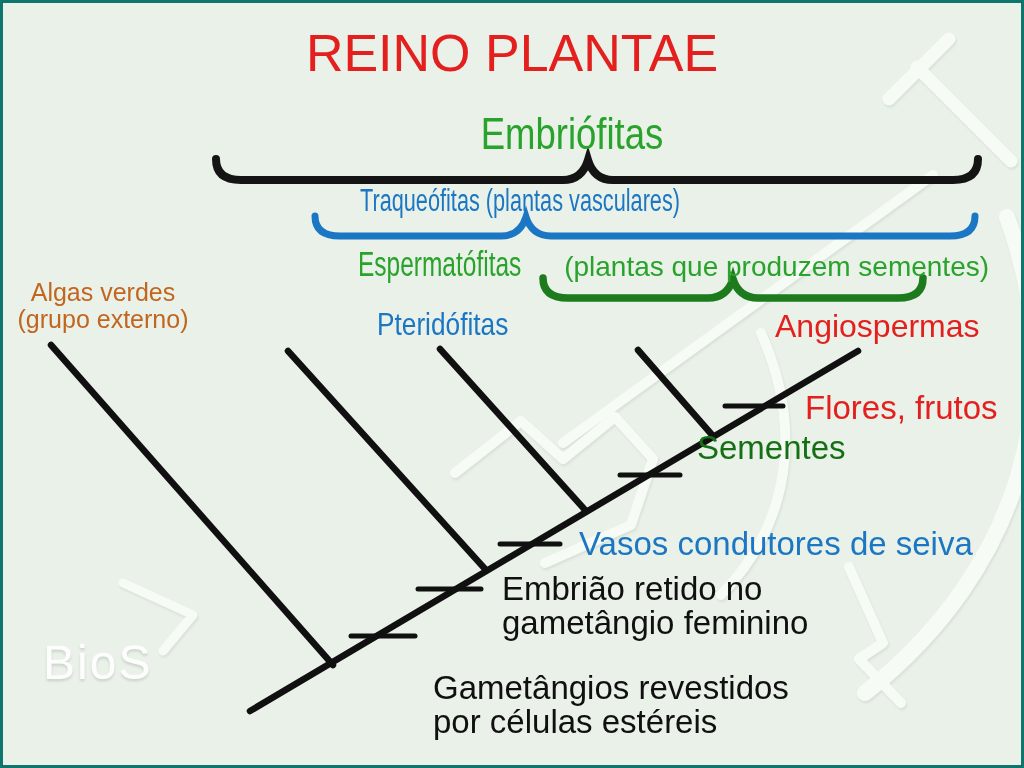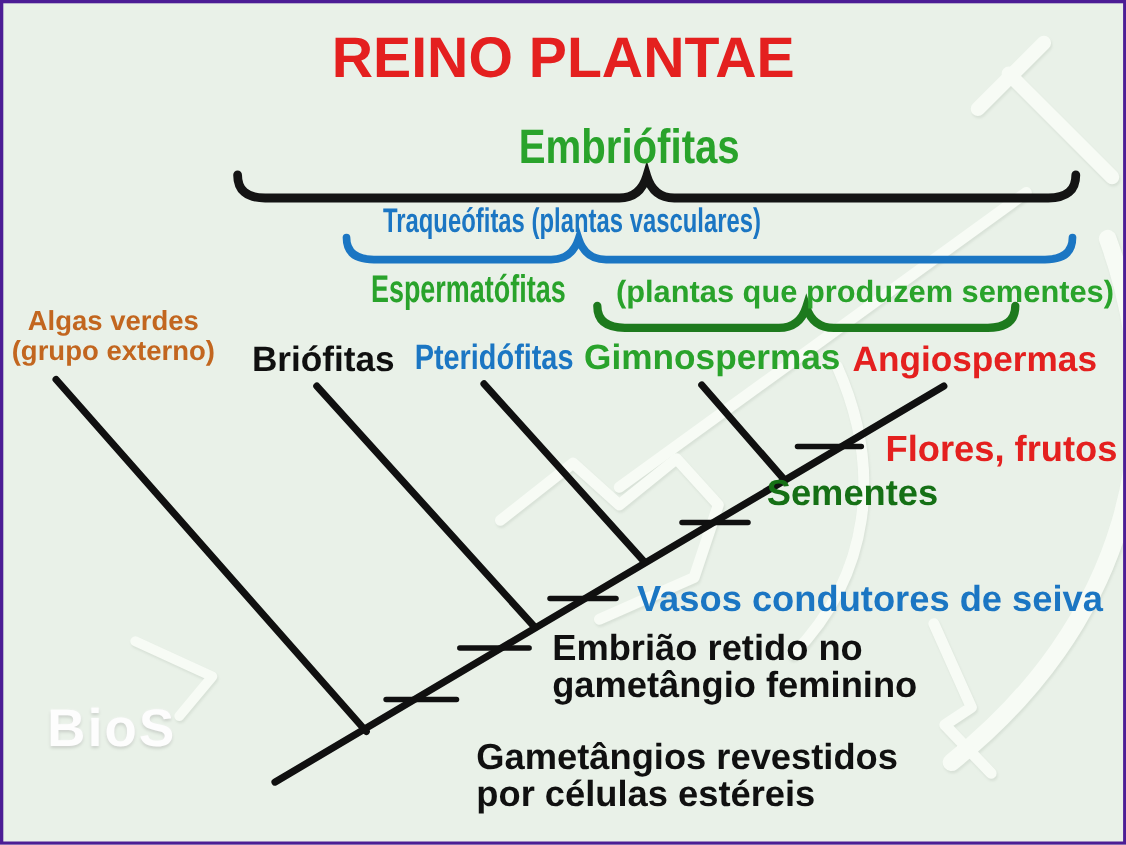--- a/index.html
+++ b/index.html
@@ -1,20 +1,20 @@
 <!DOCTYPE html>
 <html><head>
 <meta charset="utf-8">
 <style>
   html,body{margin:0;padding:0;background:#cfcfcf;}
   #canvas{
     position:relative;width:1018px;height:762px;
-    background:#e9f1e8;border:3px solid #4c1d95;overflow:hidden;
+    background:#e9f1e8;border:3px solid #0f766e;overflow:hidden;
     font-family:"Liberation Sans","DejaVu Sans",sans-serif;
-    font-weight:bold;color:#101010;
+    font-weight:normal;color:#101010;
   }
   .abs{position:absolute;white-space:nowrap;}
   #title{top:20px;left:0;width:100%;text-align:center;font-size:52px;letter-spacing:0px;}
   #embriofitas{top:106px;left:569px;font-size:44px;transform:translateX(-50%) scaleX(0.83);}
   #traqueofitas{top:180px;left:517px;font-size:31px;transform:translateX(-50%) scaleX(0.70);}
   #espermatofitas{top:241px;left:653px;transform:translateX(-50%);}
   #espermatofitas .main{display:inline-block;font-size:35px;transform:scaleX(0.70);transform-origin:center bottom;vertical-align:baseline;}
   #espermatofitas .sub{font-size:28px;vertical-align:baseline;}
   #algas{top:276px;left:100px;transform:translateX(-50%);text-align:center;font-size:25px;line-height:27px;}
   #briofitas{top:305px;left:226px;font-size:32px;}
@@ -78,23 +78,21 @@
   <div id="traqueofitas" class="abs txt" style="color: rgb(27, 118, 195);">Traqueófitas (plantas vasculares)</div>
 
   <div id="espermatofitas" class="abs txt" style="color: rgb(41, 163, 43);">
     <span class="main">Espermatófitas</span><span class="sub"> (plantas que produzem sementes)</span>
   </div>
 
   <div id="algas" class="abs txt" style="color: rgb(194, 102, 31);">
     <div>Algas verdes</div>
     <div>(grupo externo)</div>
   </div>
-  <div id="briofitas" class="abs txt" style="color: rgb(16, 16, 16);">Briófitas</div>
   <div id="pteridofitas" class="abs txt" style="color: rgb(27, 118, 195);">Pteridófitas</div>
-  <div id="gimnospermas" class="abs txt" style="color: rgb(41, 163, 43);">Gimnospermas</div>
   <div id="angiospermas" class="abs txt" style="color: rgb(228, 32, 31);">Angiospermas</div>
 
   <div id="trait-gametangios" class="abs txt trait" style="color: rgb(16, 16, 16);">Gametângios revestidos
 por células estéreis</div>
   <div id="trait-embriao" class="abs txt trait" style="color: rgb(16, 16, 16);">Embrião retido no
 gametângio feminino</div>
   <div id="trait-vasos" class="abs txt trait" style="color: rgb(27, 118, 195);">Vasos condutores de seiva</div>
   <div id="trait-sementes" class="abs txt trait" style="color: rgb(21, 112, 21);">Sementes</div>
   <div id="trait-flores" class="abs txt trait" style="color: rgb(228, 32, 31);">Flores, frutos</div>
 

